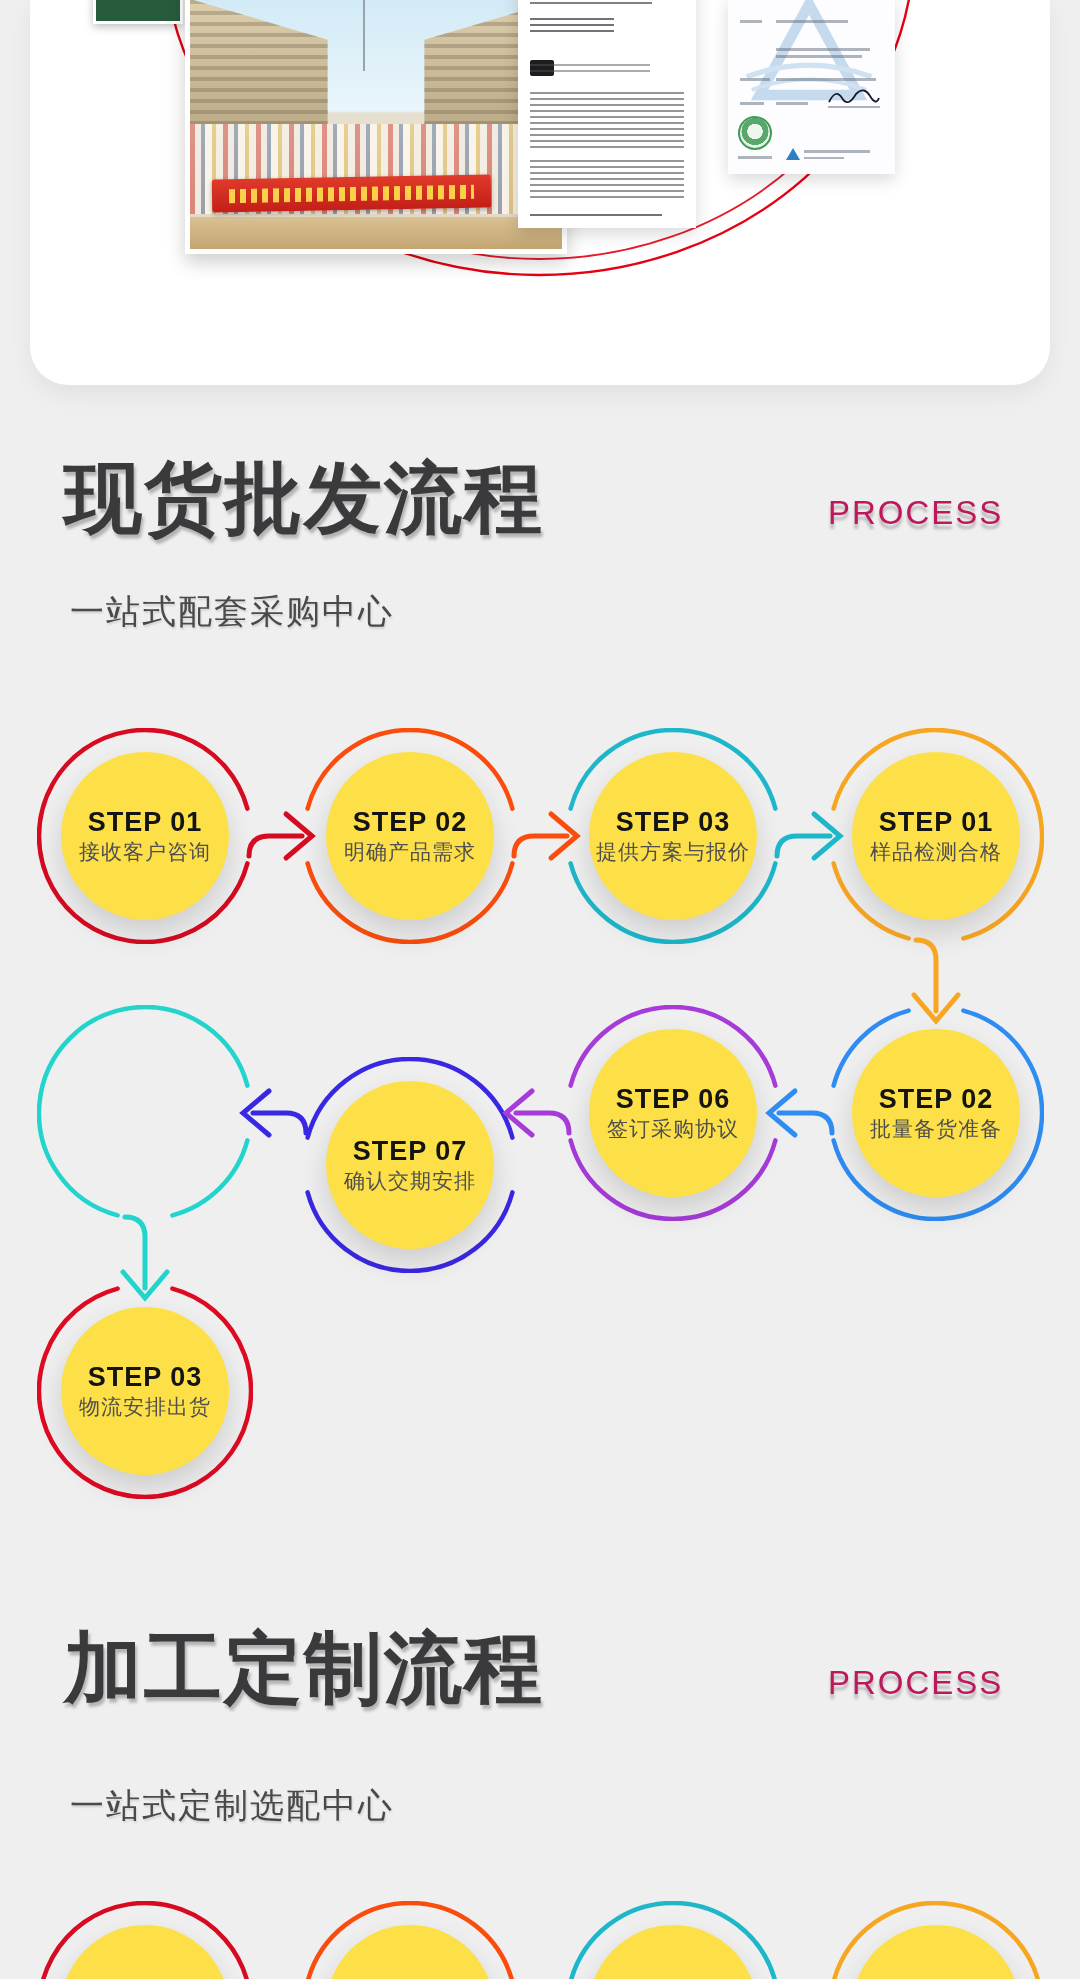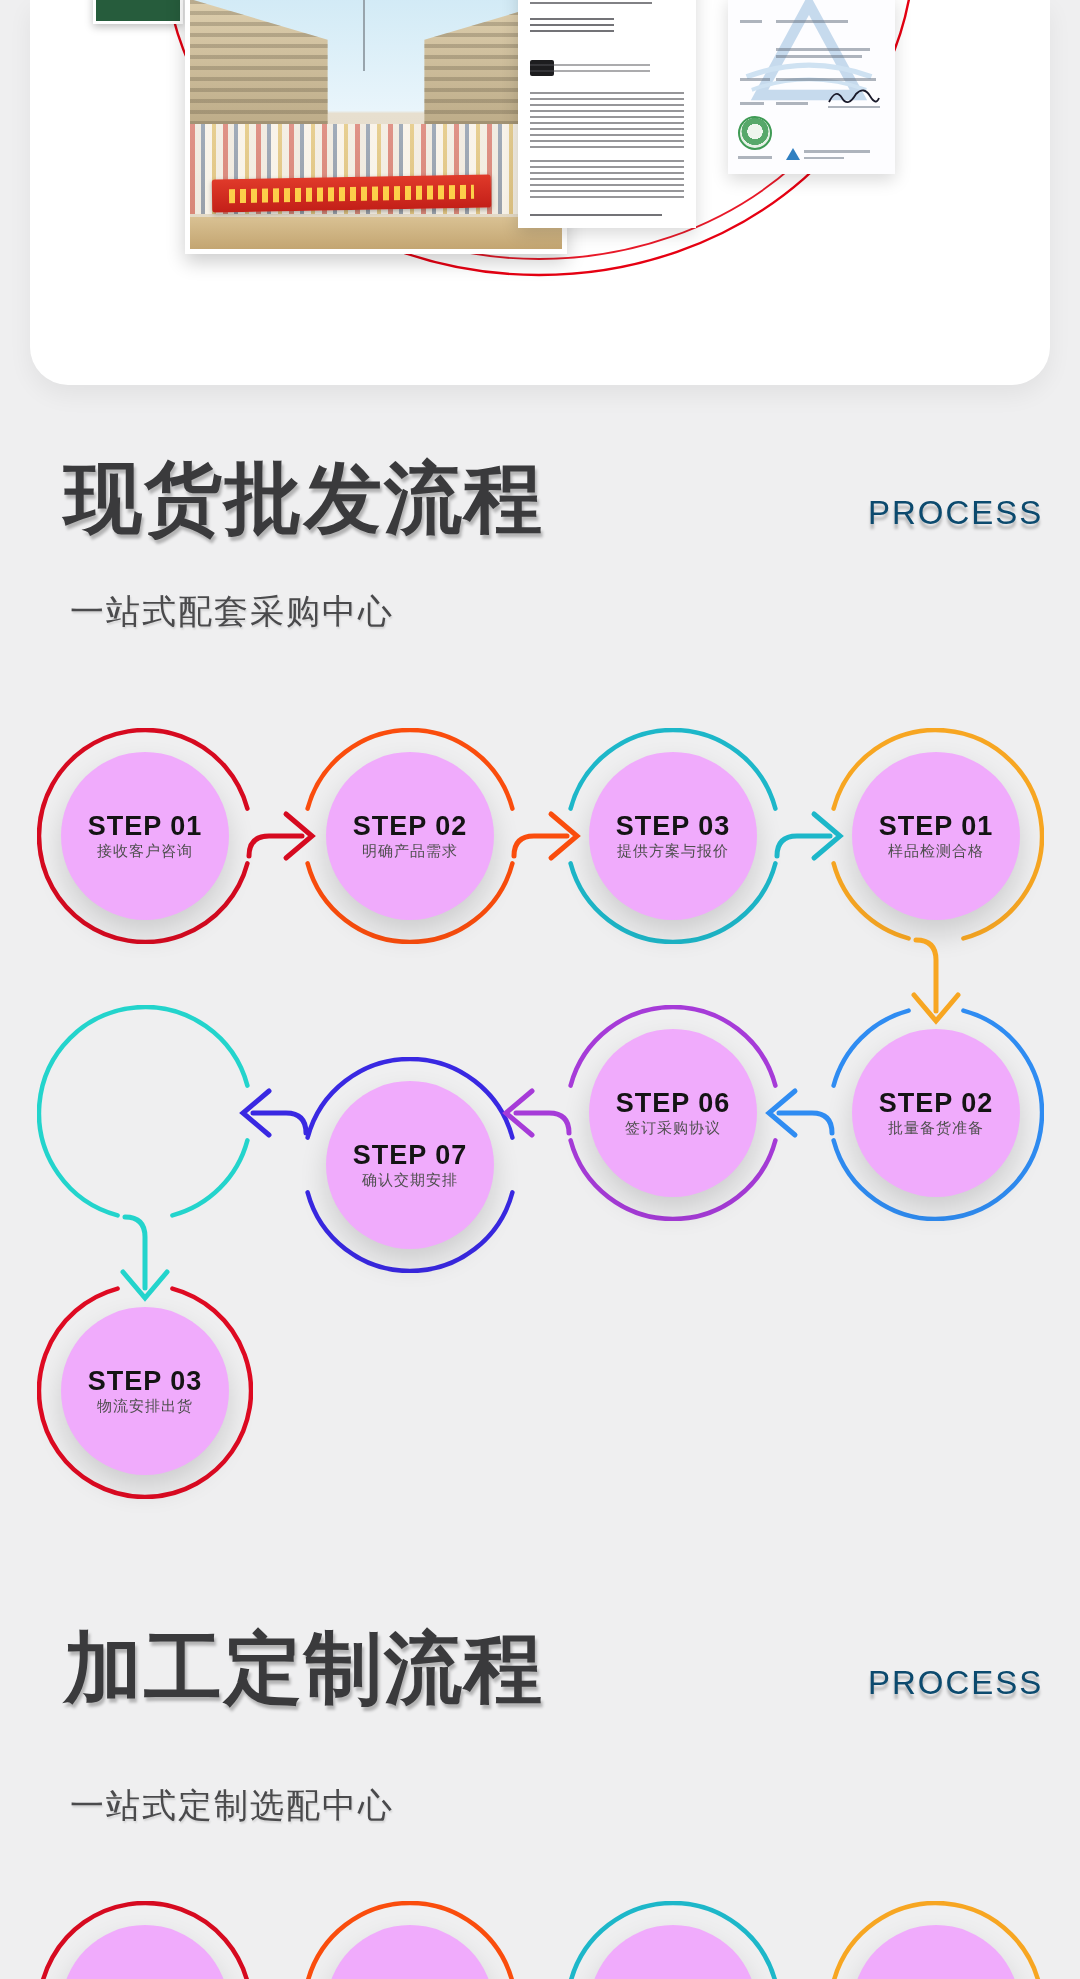--- a/index.html
+++ b/index.html
@@ -47,34 +47,34 @@
   .stamp{position:absolute;left:10px;top:120px;width:30px;height:30px;border-radius:50%;
         border:2px solid #3f9b55;
         background:radial-gradient(circle at 50% 45%,#eef6ee 0 34%,#57a86a 35% 60%,#e6f1e6 61%);}
   .brand-tri{position:absolute;left:58px;top:152px;width:0;height:0;border-left:7px solid transparent;
         border-right:7px solid transparent;border-bottom:12px solid #2f7fc1;}
   .sig{position:absolute;left:98px;top:88px;}
 
   
   .sec-title{position:absolute;left:64px;font-size:78px;font-weight:700;color:#3a3a3c;
         letter-spacing:2px;line-height:1.2;text-shadow:2px 4px 3px rgba(0,0,0,.25);white-space:nowrap;}
-  .sec-tag{position:absolute;left:868px;font-size:33px;font-weight:400;color:#0c4a6e;
+  .sec-tag{position:absolute;left:828px;font-size:33px;font-weight:400;color:#be185d;
         letter-spacing:2px;text-shadow:0 5px 3px rgba(0,0,0,.25);white-space:nowrap;}
   .sec-sub{position:absolute;left:70px;font-size:34px;color:#4a4a4c;letter-spacing:2px;
         text-shadow:1px 2px 2px rgba(0,0,0,.12);white-space:nowrap;}
 
   
   .flow-layer{position:absolute;inset:0;}
   .flow-node{position:absolute;width:216px;height:216px;}
   .flow-node svg{position:absolute;left:0;top:0;}
   .node-inner{position:absolute;left:24px;top:24px;width:168px;height:168px;border-radius:50%;
-        background:#f0abfc;box-shadow:0 14px 28px rgba(0,0,0,.14);
+        background:#fde047;box-shadow:0 14px 28px rgba(0,0,0,.14);
         display:flex;flex-direction:column;align-items:center;justify-content:center;}
   .step-label{font-size:27px;font-weight:700;color:#141414;letter-spacing:1px;white-space:nowrap;}
-  .step-desc{font-size:15px;color:#4f4f4f;letter-spacing:1px;white-space:nowrap;}
+  .step-desc{font-size:21px;color:#4f4f4f;letter-spacing:1px;white-space:nowrap;}
   #arrow-layer{position:absolute;left:0;top:0;pointer-events:none;}
 </style>
 </head>
 <body>
 
 <div class="canvas">
 
   <div class="hero-card">
     <svg class="orbit" width="1020" height="385" viewBox="0 0 1020 385">
       <ellipse cx="509" cy="-55" rx="375" ry="330" fill="none" stroke="#e60012" stroke-width="2.4"></ellipse>

